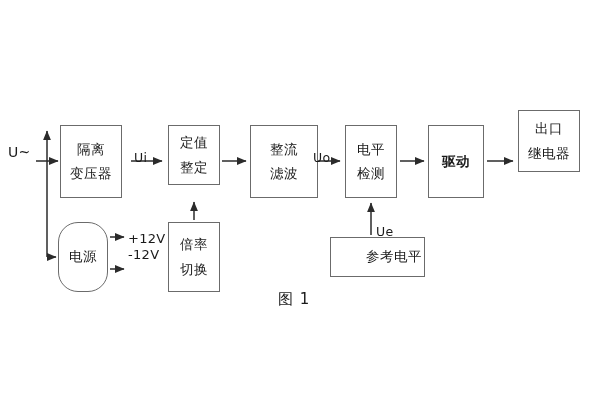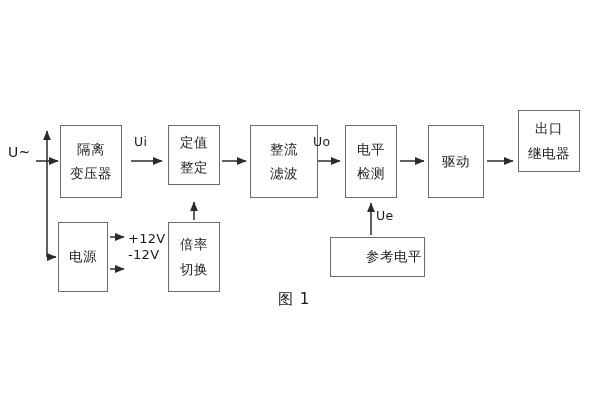--- a/index.html
+++ b/index.html
@@ -52,20 +52,21 @@
   }
   .lbl {
     position: absolute;
     color: #1a1a1a;
     font-size: 13px;
     white-space: nowrap;
     letter-spacing: 0.3px;
   }
   .lbl.sig {
     font-size: 12.5px;
+    margin-top: 16px;
   }
   .caption {
     position: absolute;
     color: #1a1a1a;
     font-size: 15px;
     white-space: nowrap;
     letter-spacing: 1px;
   }
 </style>
 </head>
@@ -115,30 +116,30 @@
   <div class="block" style="left:250px; top:125px; width:68px; height:73px;">
     <span class="ln">整流</span>
     <span class="ln">滤波</span>
   </div>
 
   <div class="block" style="left:345px; top:125px; width:52px; height:73px;">
     <span class="ln">电平</span>
     <span class="ln">检测</span>
   </div>
 
-  <div class="block single" style="left:428px; top:125px; width:56px; height:73px;">
+  <div class="block single" style="left:428px; top:125px; width:56px; height:73px;font-weight:bold;">
     <span class="ln">驱动</span>
   </div>
 
   <div class="block" style="left:518px; top:110px; width:62px; height:62px;">
     <span class="ln">出口</span>
     <span class="ln">继电器</span>
   </div>
 
-  <div class="block single" style="left:58px; top:222px; width:50px; height:70px;">
+  <div class="block single" style="left:58px; top:222px; width:50px; height:70px;border-radius:20px;">
     <span class="ln">电源</span>
   </div>
 
   <div class="block" style="left:168px; top:222px; width:52px; height:70px;">
     <span class="ln">倍率</span>
     <span class="ln">切换</span>
   </div>
 
   <div class="block single" style="left:330px; top:237px; width:95px; height:40px;padding-left:33px;">
     <span class="ln">参考电平</span>

